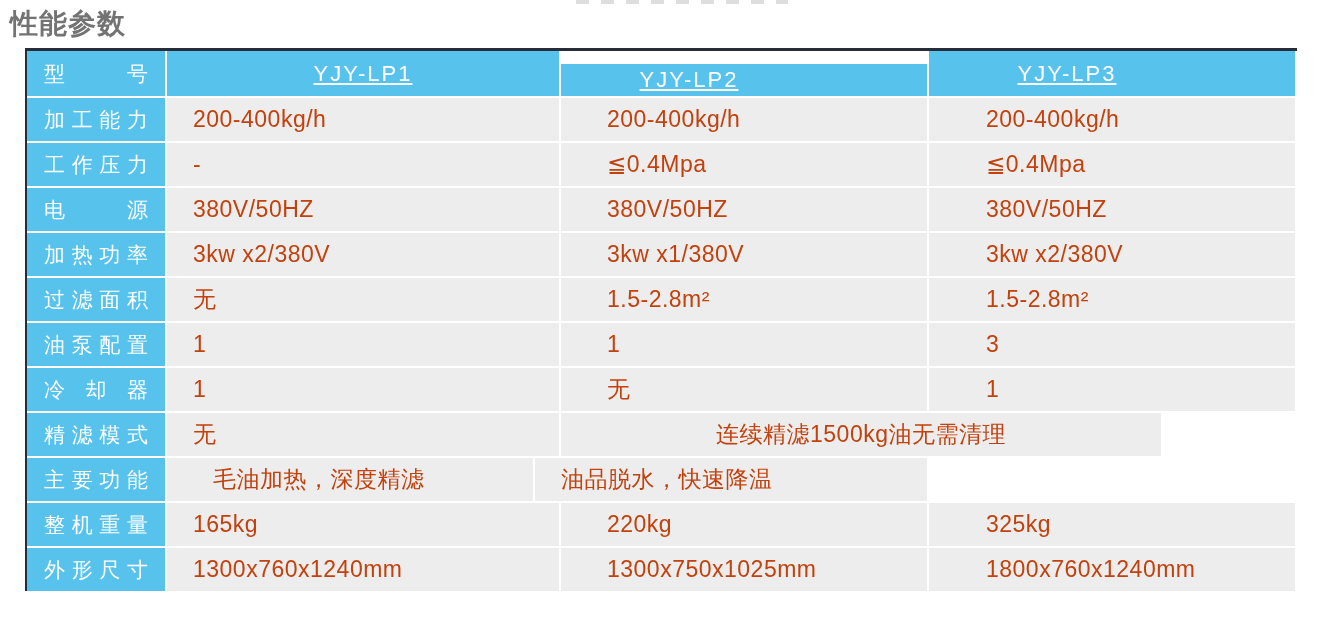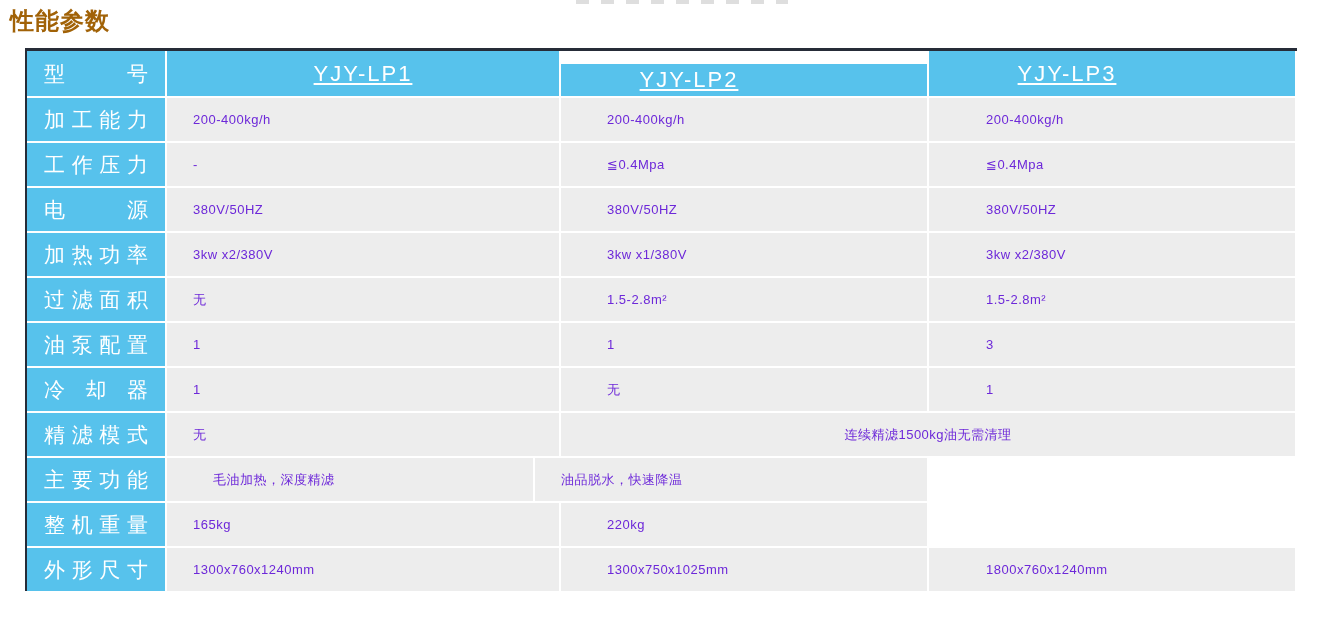--- a/index.html
+++ b/index.html
@@ -4,21 +4,21 @@
 <style>
   html,body { margin:0; padding:0; }
   body {
     width:1322px; height:618px;
     background:#ffffff;
     font-family:"Liberation Sans","DejaVu Sans",sans-serif;
     position:relative; overflow:hidden;
   }
   .page-title {
     position:absolute; left:10px; top:5px;
-    font-size:24px; font-weight:bold; color:#a16207;
+    font-size:28px; font-weight:bold; color:#737373;
     letter-spacing:1px;
     font-family:Liberation Serif, serif;
   }
   .top-remnant {
     position:absolute; left:576px; top:0; width:212px; height:4px;
     background:repeating-linear-gradient(90deg,#bdbdbd 0 13px, transparent 13px 25px);
     opacity:.5;
   }
   .spec-table {
     position:absolute; left:25px; top:48px; width:1272px;
@@ -31,28 +31,28 @@
   .trow { display:flex; gap:2px; height:43px; }
   .trow.header-row { height:45px; }
   .cell { box-sizing:border-box; display:flex; align-items:center; }
   .label-cell {
     width:138px; flex:none;
     background:#57c2ec; color:#ffffff;
     font-size:21px; padding:0 17px;
     justify-content:space-between;
   }
   .dcell {
-    background:#ededed; color:#6d28d9;
-    font-size:13px; letter-spacing:.5px;
+    background:#ededed; color:#c2410c;
+    font-size:23px; letter-spacing:.5px;
   }
   .col1 { width:392px; flex:none; padding-left:26px; }
   .col2 { width:366px; flex:none; padding-left:46px; }
   .col3 { width:366px; flex:none; padding-left:57px; }
   .merged {
-    width:734px; flex:none;
+    width:600px; flex:none;
     justify-content:center; padding-left:0; letter-spacing:.5px;
   }
   .header-row .model-cell {
     background:#57c2ec; color:#ffffff;
     font-size:22px; letter-spacing:2px;
     justify-content:center; padding-left:0;text-decoration:underline;
   }
   .header-row .model-cell.col2 { padding-right:110px;margin-top:13px; }
   .header-row .model-cell.col3 { padding-right:90px; }
   
@@ -181,20 +181,21 @@
 
   <div class="trow">
     <div class="cell label-cell">
         <span>整</span>
         <span>机</span>
         <span>重</span>
         <span>量</span>
       </div>
     <div class="cell dcell col1">165kg</div>
     <div class="cell dcell col2">220kg</div>
+    <div class="cell dcell col3">325kg</div>
   </div>
 
   <div class="trow">
     <div class="cell label-cell">
         <span>外</span>
         <span>形</span>
         <span>尺</span>
         <span>寸</span>
       </div>
     <div class="cell dcell col1">1300x760x1240mm</div>

